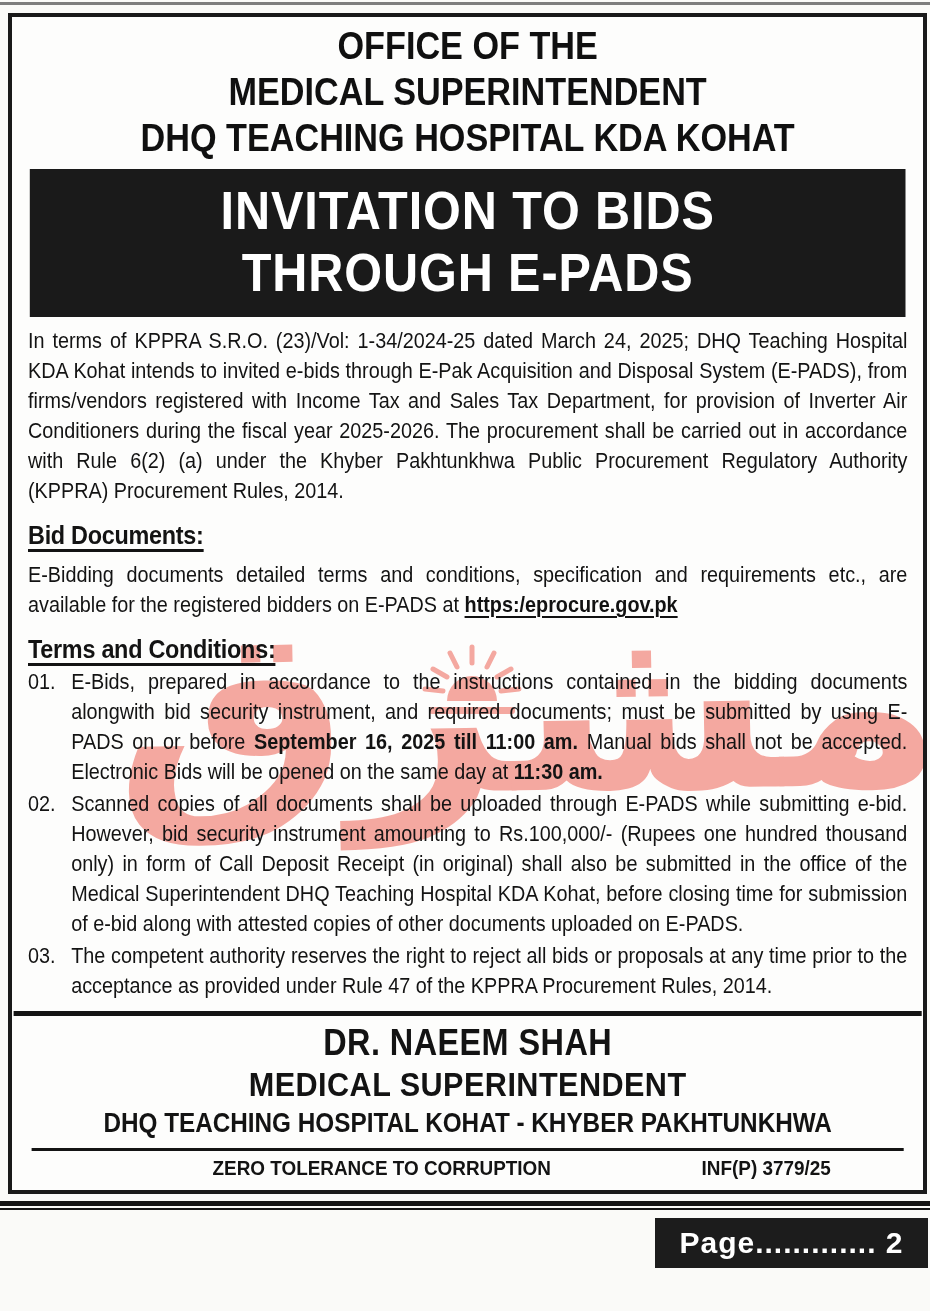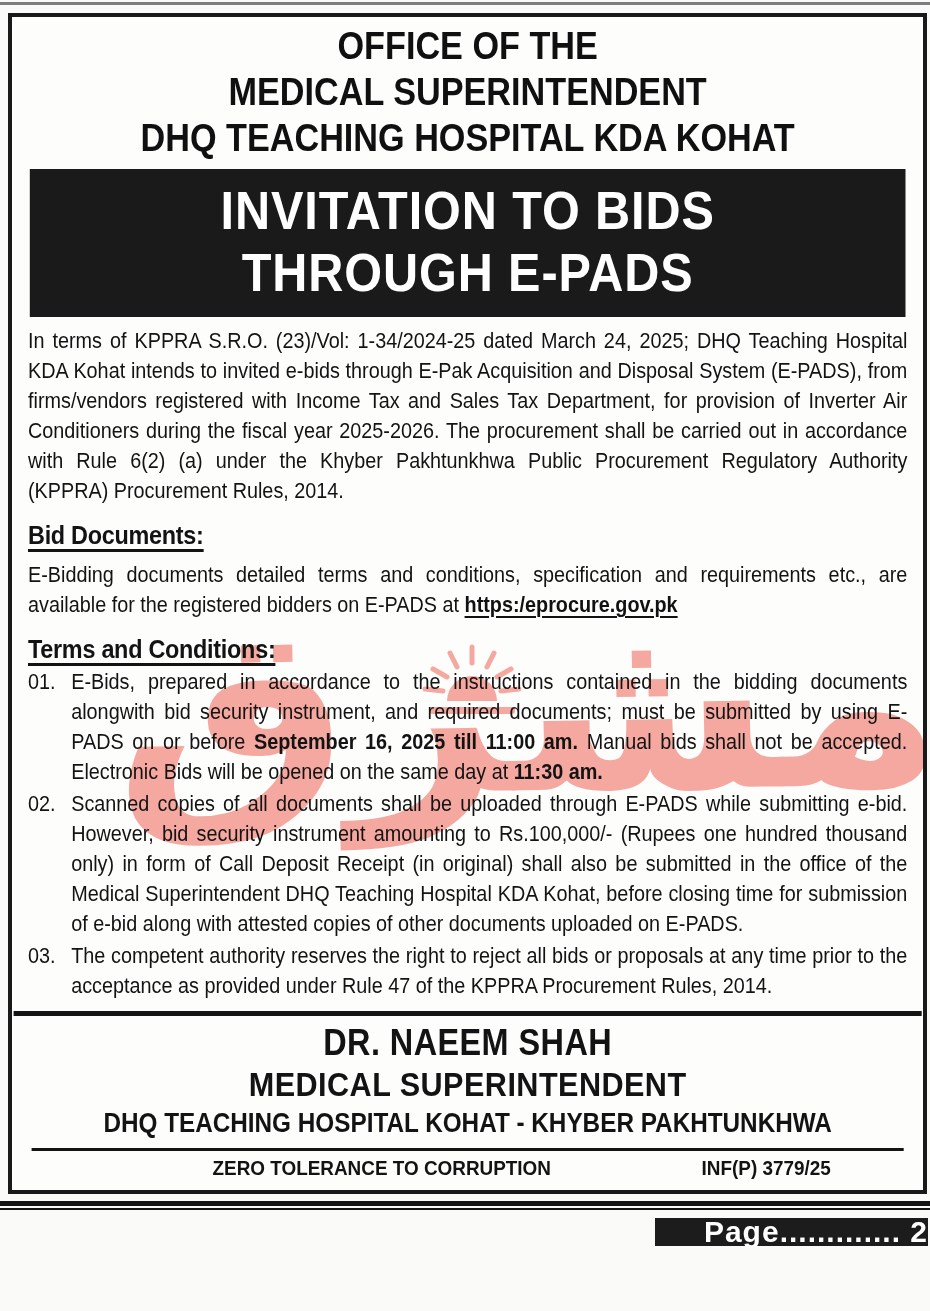--- a/index.html
+++ b/index.html
@@ -37,22 +37,22 @@
   .signame{ text-align:center; font-weight:bold; font-size:36px; line-height:42px; margin-top:6px; letter-spacing:0.5px;}
   .sigtitle{ text-align:center; font-weight:bold; font-size:34px; line-height:40px; letter-spacing:0.5px;}
   .sigorg{ text-align:center; font-weight:bold; font-size:27px; line-height:34px; margin-top:2px;}
   .footrule{ border:0; border-top:3px solid #141414; margin:8px 4px 0 4px; }
   .footrow{ display:flex; align-items:center; font-size:21px; font-weight:bold; padding:5px 0 10px 0;}
   .slogan{ margin-left:205px; }
   .infref{ margin-left:auto; margin-right:85px; }
   .bottomrule{ margin-top:7px; height:9px; box-sizing:border-box;
     border-top:5px solid #141414; border-bottom:2px solid #141414; }
   .pagebar{
-    background:#1c1c1c; color:#ffffff; width:273px; height:28px;
-    margin:8px 2px 0 auto; display:flex; align-items:center; justify-content:flex-end;
+    background:#1c1c1c; color:#ffffff; width:273px; height:50px;
+    margin:8px 2px 0 auto; display:flex; align-items:center; justify-content:center;
     font-size:30px; font-weight:bold; letter-spacing:1px;
   }
   
   .wm{
     position:absolute; left:140px; top:568px; width:640px; z-index:0;
     text-align:center; font-family:"DejaVu Sans",sans-serif; font-weight:bold;
     font-size:235px; line-height:250px; color:#f4a8a0;
     transform:scaleX(1.12) rotate(-1deg); transform-origin:center;
     pointer-events:none; user-select:none;
   }

